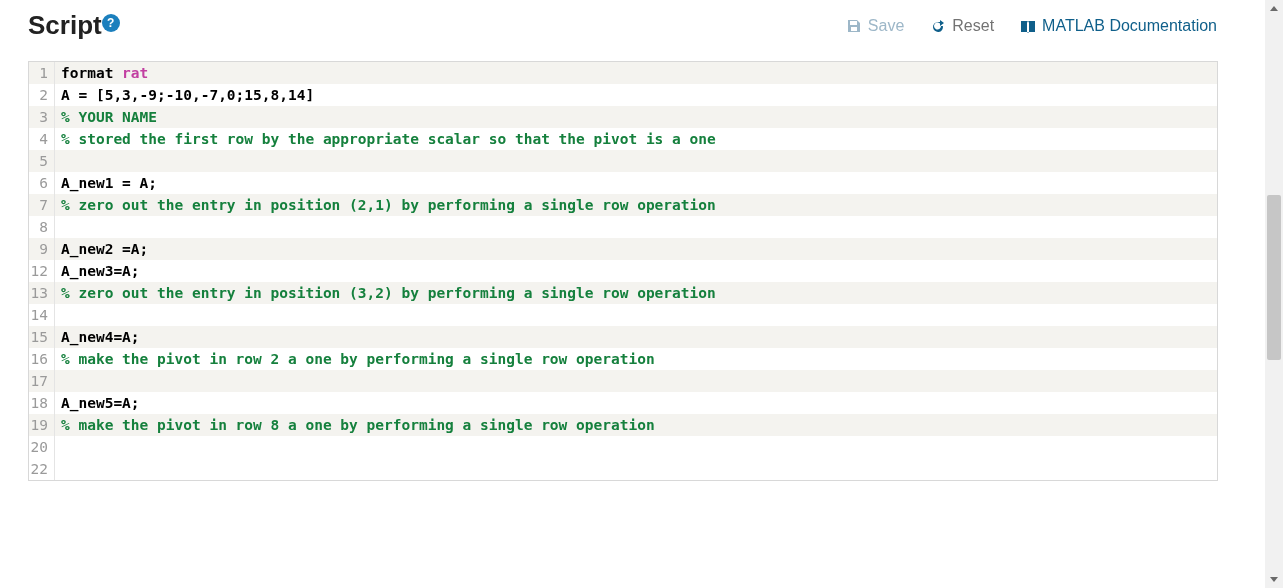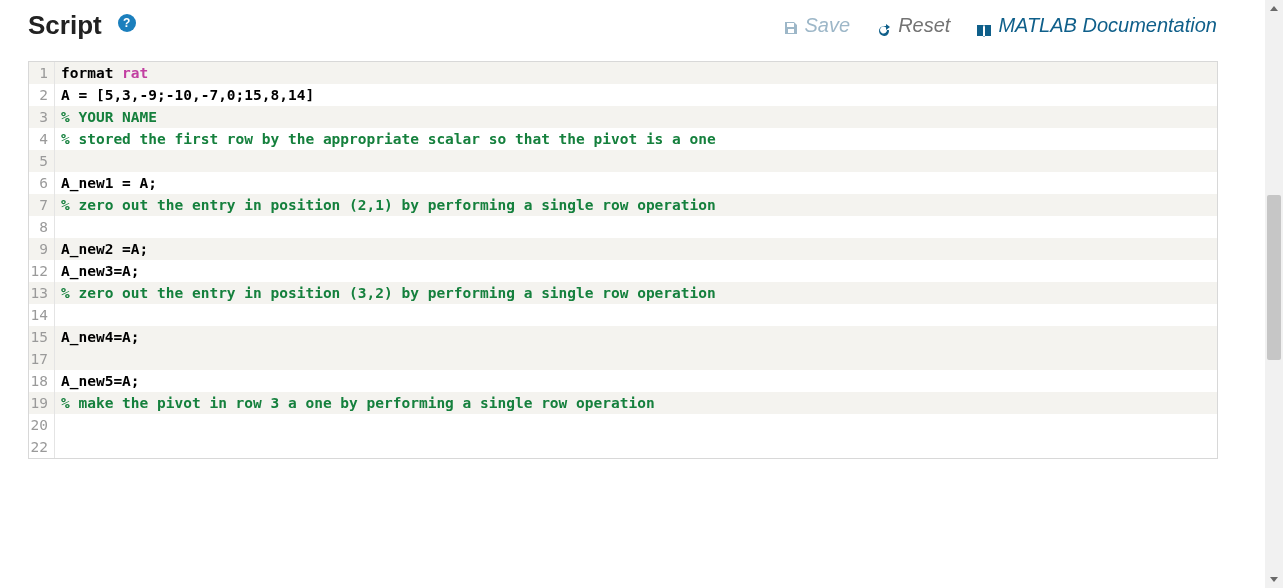--- a/index.html
+++ b/index.html
@@ -1,24 +1,24 @@
 <!DOCTYPE html>
 <html><head>
 <meta charset="utf-8">
 <style>
   * { box-sizing: border-box; margin: 0; padding: 0; }
   html, body { width: 1283px; height: 588px; font-family: "Helvetica Neue", Helvetica, Arial, sans-serif; background: #fff; color: #333; overflow: hidden; }
   .viewport { position: relative; width: 1283px; height: 588px; }
   .content { position: absolute; left: 0; top: 0; width: 1265px; height: 588px; padding: 10px 28px 0 28px; }
   .header { display: flex; align-items: center; justify-content: space-between; margin-bottom: 20px; }
-  .title-wrap { display: flex; align-items: center; gap: 16px; }
+  .title-wrap { display: flex; align-items: center; gap: 0; }
   .title { font-size: 26px; font-weight: 700; color: #222; }
   .help-icon { width: 18px; height: 18px; border-radius: 50%; background: #1b7fbd; color: #fff; display: inline-flex; align-items: center; justify-content: center; font-size: 12px; font-weight: 700; cursor: pointer; margin-top: -6px; }
   .actions { display: flex; align-items: center; gap: 26px; margin-right: 20px; }
-  .action { display: inline-flex; align-items: center; gap: 6px; font-size: 20px; cursor: pointer; font-style: italic; }
+  .action { display: inline-flex; align-items: center; gap: 6px; font-size: 16px; cursor: pointer; }
   .action.disabled { color: #9db7c8; cursor: default; }
   .action.reset { color: #737373; align-items: flex-end; }
   .action.docs { color: #0f5f8a; align-items: flex-end; }
   .ic { width: 16px; height: 16px; display: inline-block; }
   .editor-box { border: 1px solid #d8d8d8; width: 1190px; }
   .line-row { display: flex; font-family: "Consolas","Menlo","DejaVu Sans Mono",monospace; font-size: 14.5px; line-height: 22px; height: 22px; white-space: pre; }
   .line-row.stripe { background: #f4f3ef; }
   .gutter { width: 26px; text-align: right; padding-right: 6px; color: #9a9a9a; border-right: 1px solid #e4e4e4; user-select: none; flex: 0 0 26px; background: #fff; }
   .line-row.stripe .gutter { background: #f4f3ef; }
   .code-cell { padding-left: 6px; color: #222; flex: 1 1 auto; overflow: hidden; font-weight: bold; }
@@ -78,23 +78,24 @@
         <div class="line-row"><div class="gutter">4</div><div class="code-cell"><span class="tok-cm">% stored the first row by the appropriate scalar so that the pivot is a one</span></div></div>
         <div class="line-row stripe"><div class="gutter">5</div><div class="code-cell"><span class="tok-kw"></span></div></div>
         <div class="line-row"><div class="gutter">6</div><div class="code-cell"><span class="tok-kw">A_new1 = A;</span></div></div>
         <div class="line-row stripe"><div class="gutter">7</div><div class="code-cell"><span class="tok-cm">% zero out the entry in position (2,1) by performing a single row operation</span></div></div>
         <div class="line-row"><div class="gutter">8</div><div class="code-cell"><span class="tok-kw"></span></div></div>
         <div class="line-row stripe"><div class="gutter">9</div><div class="code-cell"><span class="tok-kw">A_new2 =A;</span></div></div>
         <div class="line-row"><div class="gutter">12</div><div class="code-cell"><span class="tok-kw">A_new3=A;</span></div></div>
         <div class="line-row stripe"><div class="gutter">13</div><div class="code-cell"><span class="tok-cm">% zero out the entry in position (3,2) by performing a single row operation</span></div></div>
         <div class="line-row"><div class="gutter">14</div><div class="code-cell"><span class="tok-kw"></span></div></div>
         <div class="line-row stripe"><div class="gutter">15</div><div class="code-cell"><span class="tok-kw">A_new4=A;</span></div></div>
+        <div class="line-row"><div class="gutter">16</div><div class="code-cell"><span class="tok-cm">% make the pivot in row 2 a one by performing a single row operation</span></div></div>
         <div class="line-row stripe"><div class="gutter">17</div><div class="code-cell"><span class="tok-kw"></span></div></div>
         <div class="line-row"><div class="gutter">18</div><div class="code-cell"><span class="tok-kw">A_new5=A;</span></div></div>
-        <div class="line-row stripe"><div class="gutter">19</div><div class="code-cell"><span class="tok-cm">% make the pivot in row 3 a one by performing a single row operation</span></div></div>
+        <div class="line-row stripe"><div class="gutter">19</div><div class="code-cell"><span class="tok-cm">% make the pivot in row 8 a one by performing a single row operation</span></div></div>
         <div class="line-row"><div class="gutter">20</div><div class="code-cell"><span class="tok-kw"></span></div></div>
         <div class="line-row"><div class="gutter">22</div><div class="code-cell"><span class="tok-kw"></span></div></div>
       </div>
 
   </div>
 
   <div class="vscroll">
     <div class="arrow up">
       <svg viewBox="0 0 10 10" width="10" height="10">
           <path fill="#6a6a6a" d="M5 2l4 5H1z"></path>

